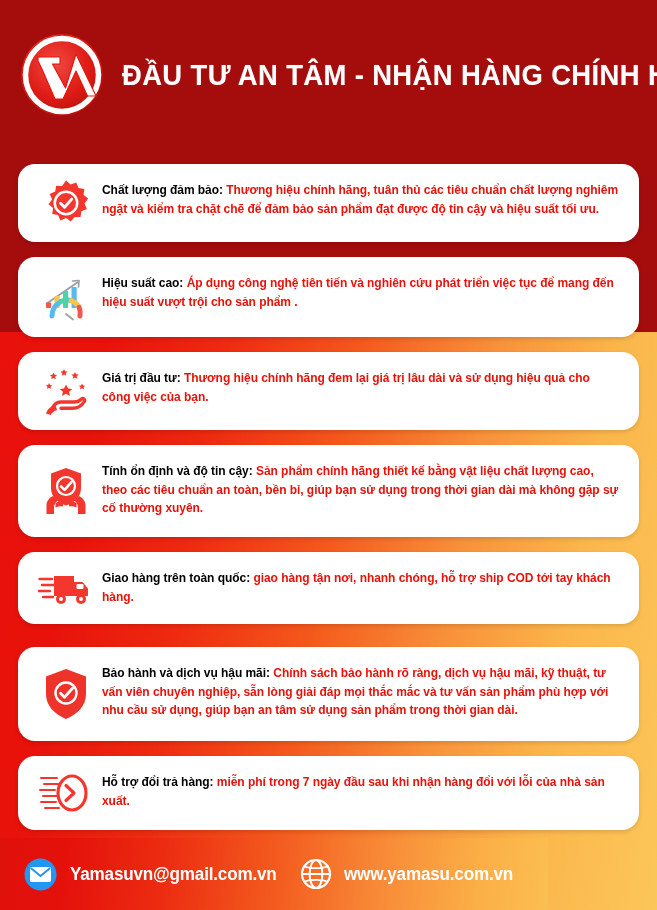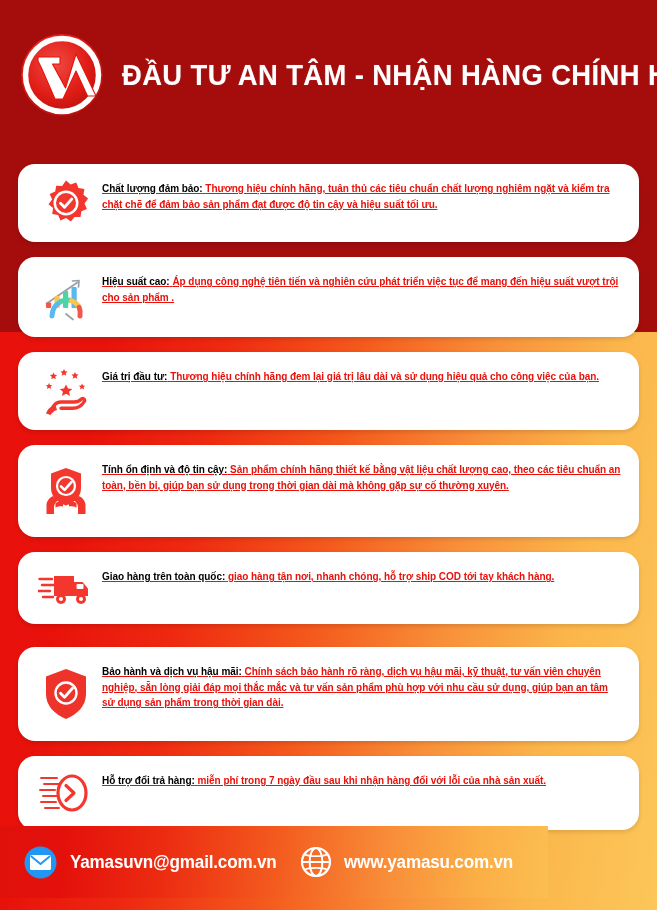--- a/index.html
+++ b/index.html
@@ -76,44 +76,43 @@
   .card-icon {
     flex:0 0 72px;
     width:72px;
     display:flex; align-items:center; justify-content:center;
     align-self:center;
   }
   .card-icon svg { display:block; }
   .card-body {
     flex:1 1 auto;
     padding-top:3px;
-    font-size:10px;
+    font-size:12px;
     line-height:1.55;
     color:#E8120B;
     font-weight:700;
     letter-spacing:-0.05px;
-    text-decoration:underline;
   }
   .card-label {
     color:#000000;
     font-weight:700;
   }
 
   
   .card.c1 { min-height:74px; }
   .card.c2 { min-height:80px; }
   .card.c3 { min-height:92px; }
   .card.c4 { min-height:76px; }
   .card.c5 { min-height:66px; }
   .card.c6 { min-height:94px;margin-top:8px; }
   .card.c7 { min-height:62px; }
 
   
   .footer {
-    position:absolute; left:0; bottom:12px; width:548px; height:72px;
+    position:absolute; left:0; bottom:0; width:548px; height:72px;
     background:linear-gradient(95deg,
       #E0100A 0%, #E4110B 12%, #EC2C11 30%,
       #F35A1E 50%, #F88C38 70%, #FBAF46 87%, #FCBE51 100%);
     display:flex; align-items:center;
     z-index:6;
   }
   .contact {
     display:flex; align-items:center; gap:11px;
     color:#FFFFFF;
     font-size:18px;

